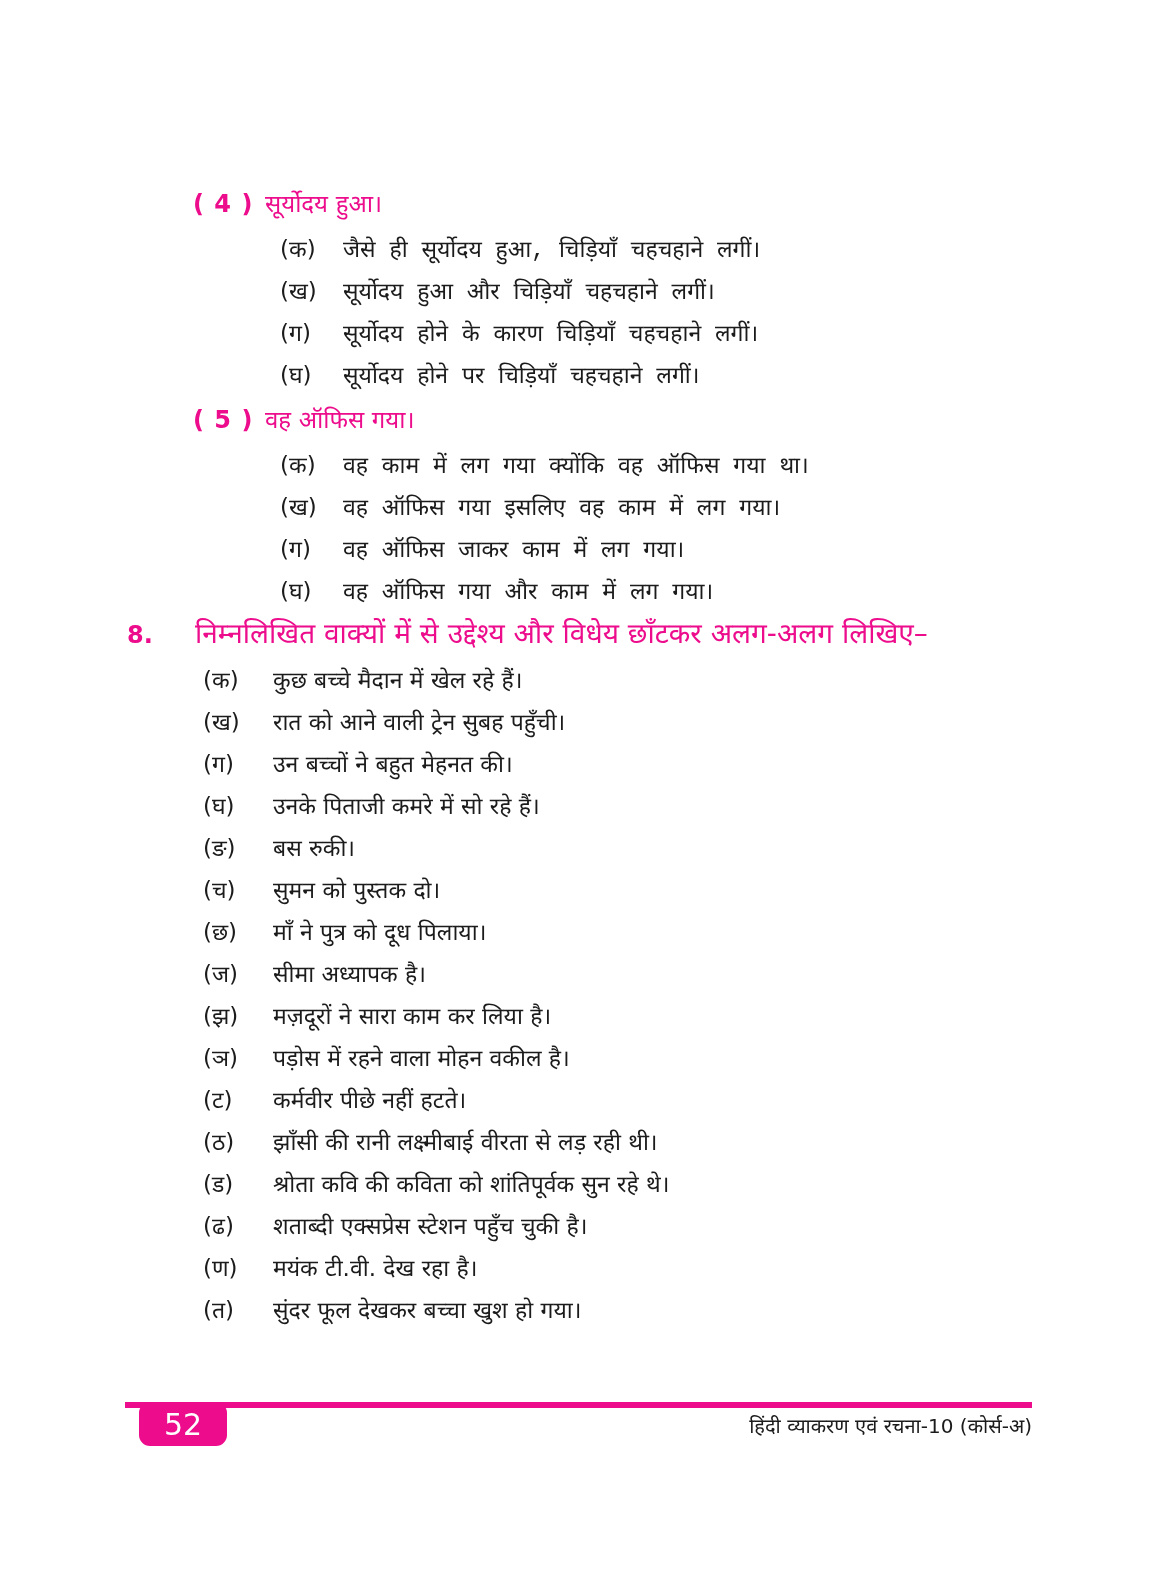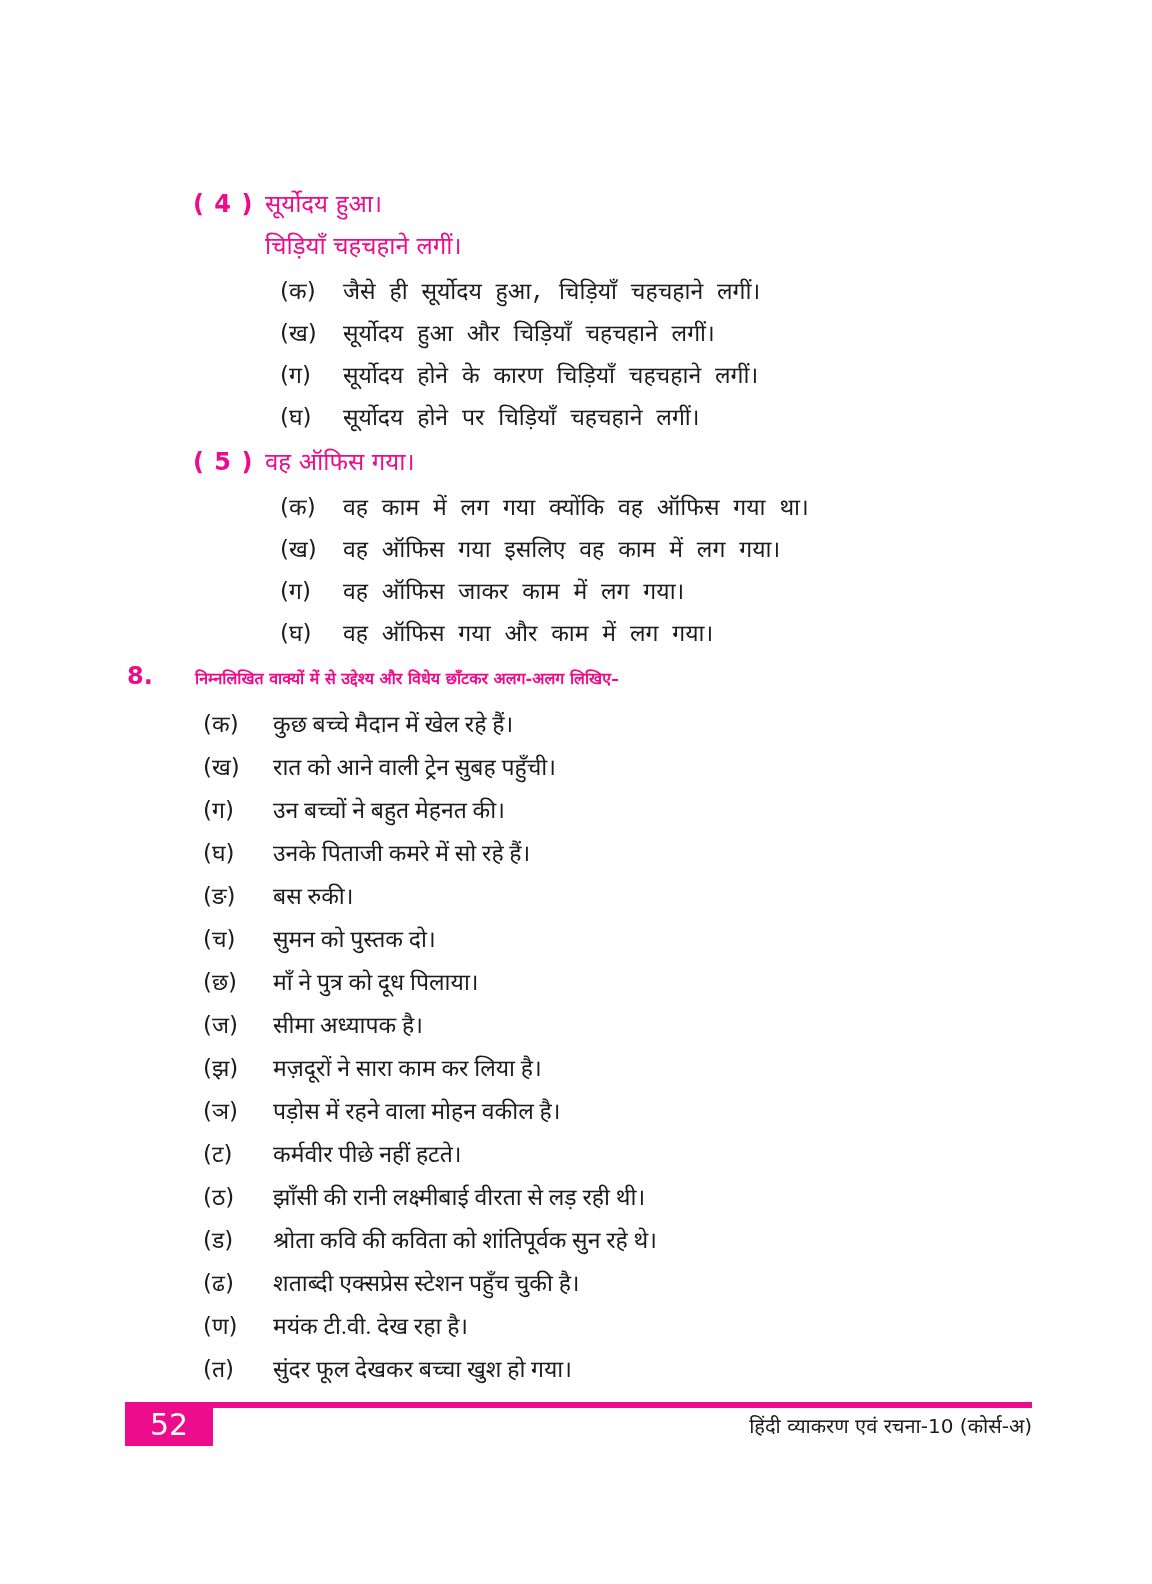--- a/index.html
+++ b/index.html
@@ -45,74 +45,71 @@
   .opt-label{width:63px;flex:none;}
   .opt-text{flex:1;font-family:Liberation Mono, monospace;}
   
   .q8{margin-left:127px;margin-top:12px;}
   .q8-head{display:flex;align-items:baseline;}
   .q8-num{
     width:68px;flex:none;
     font-size:24px;font-weight:bold;color:var(--pink);
   }
   .q8-heading{
-    font-size:16px;font-weight:bold;color:var(--pink);
+    font-size:28px;font-weight:normal;color:var(--pink);
     line-height:28px;
   }
   .q8-items{margin-left:76px;margin-top:18px;}
   .item-row{
     display:flex;align-items:baseline;
     font-size:23px;line-height:26px;
     margin-bottom:16px;
   }
   .item-label{width:70px;flex:none;}
-  .item-text{flex:1;font-family:Liberation Serif, serif;}
+  .item-text{flex:1;}
   
   .footer-rule{
     position:absolute;
     left:125px;
     top:1402px;
     width:907px;
     height:6px;
     background:var(--pink);
   }
   .page-num-box{
     position:absolute;
-    left:125px;
+    left:139px;
     top:1402px;
     width:88px;
     height:44px;
     background:var(--pink);
     color:#ffffff;
     display:flex;align-items:center;justify-content:center;
     font-size:30px;
+    border-radius:11px;
   }
   .footer-title{
     position:absolute;
     top:1412px;
     right:120px;
     font-size:20px;
     color:var(--ink);
     text-align:right;
   }
 </style>
 </head>
 <body>
 
 <div class="page">
   <main class="content">
 
     <section class="exercise">
       <div class="stem-row">
         <span class="q-num">( 4 )</span>
         <span class="stem">सूर्योदय हुआ।</span>
-      </div>
-      <div class="stem-row">
-        <span class="q-num"></span>
-        <span class="stem">चिड़ियाँ चहचहाने लगीं।</span>
       </div>
       <div class="options">
 
           <div class="option-row">
             <span class="opt-label">(क)</span>
             <span class="opt-text">जैसे ही सूर्योदय हुआ, चिड़ियाँ चहचहाने लगीं।</span>
           </div>
 
           <div class="option-row">
             <span class="opt-label">(ख)</span>

